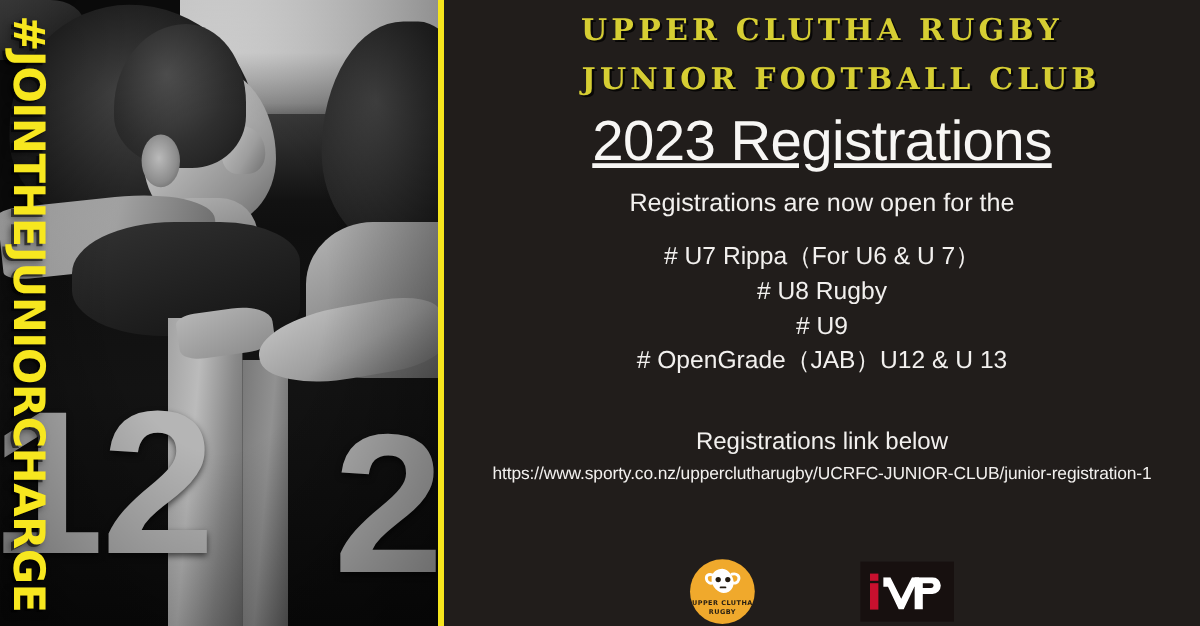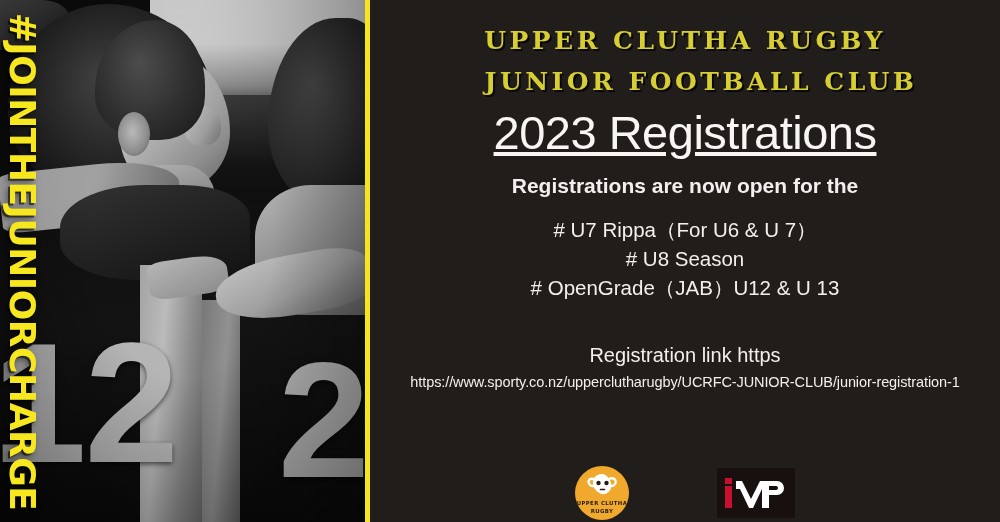--- a/index.html
+++ b/index.html
@@ -194,36 +194,36 @@
     color:#fff;
   }
   .club-line{
     color:#d6ce33;
     font-family:"DejaVu Serif", serif;
     font-weight:700;
     font-size:25px;
     letter-spacing:3.5px;
     text-shadow:2px 2px 0 rgba(0,0,0,.75);
   }
-  #club-line-1{ padding-top:26px; }
+  #club-line-1{ padding-top:10px; }
   #club-line-2{ padding-top:12px;padding-left:32px; }
 
   #reg-title{
     margin-top:9px;
     font-size:47px;
     font-weight:400;
     letter-spacing:-0.5px;
     color:#f7f6f4;
     text-decoration:underline;
   }
   #sub{
     margin-top:12px;
     font-size:21px;
     line-height:1.32;
-    font-weight:700;
+    font-weight:400;
     color:#f2f0ee;
   }
   #grades{
     margin-top:15px;
     font-size:20.5px;
     line-height:1.42;
     color:#f2f0ee;
   }
   #link-head{
     margin-top:42px;
@@ -340,25 +340,26 @@
     <div class="club-line" id="club-line-2">JUNIOR FOOTBALL CLUB</div>
 
     <div id="reg-title">2023 Registrations</div>
 
     <div id="sub">
       <div>Registrations are now open for the</div>
     </div>
 
     <div id="grades">
       <div># U7 Rippa（For U6 &amp; U 7）</div>
-      <div># U8 Season</div>
+      <div># U8 Rugby</div>
+      <div># U9</div>
       <div># OpenGrade（JAB）U12 &amp; U 13</div>
     </div>
 
-    <div id="link-head">Registration link https</div>
+    <div id="link-head">Registrations link below</div>
     <div id="link-url">https://www.sporty.co.nz/upperclutharugby/UCRFC-JUNIOR-CLUB/junior-registration-1</div>
 
     <div id="logos">
 
       <div id="club-badge">
         <svg class="ram" viewBox="0 0 33 28">
           <path d="M16 2 C11 2 7.5 5 7 9.5 C6.6 13 8 16.5 10.5 19 C12.5 21 15 22.2 17 22.2 C20 22.2 23 20.5 24.5 17.5 C26 14.5 25.5 10 23 6.5 C21.2 4 18.7 2 16 2 Z" fill="#ffffff"></path>
           <path d="M7.5 7 C4 6 2 8 2.8 11 C3.5 13.6 6 14.6 8 13.6" fill="none" stroke="#ffffff" stroke-width="2.4" stroke-linecap="round"></path>
           <path d="M24 6.5 C28 5.5 30.5 8 29.6 11 C28.8 13.7 26 14.6 24 13.4" fill="none" stroke="#ffffff" stroke-width="2.4" stroke-linecap="round"></path>
           <circle cx="12.5" cy="11" r="2.2" fill="#241c12"></circle>

